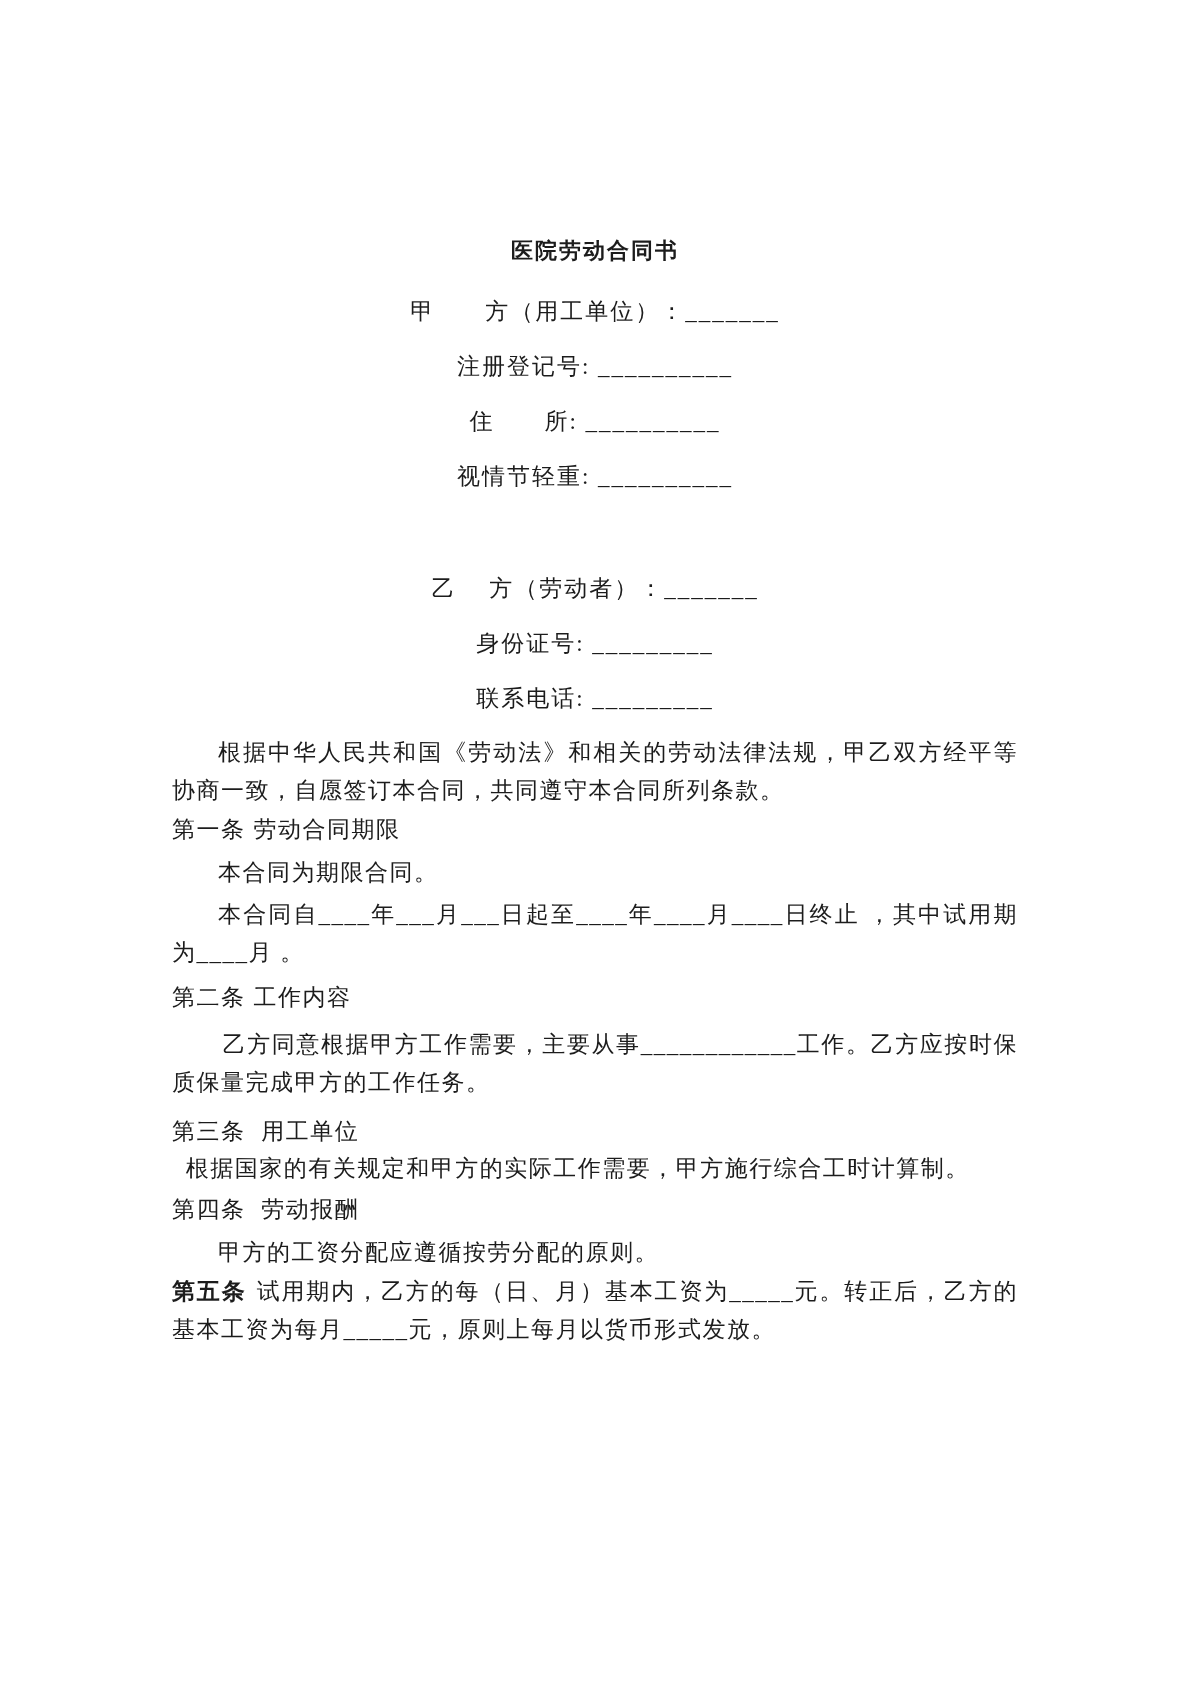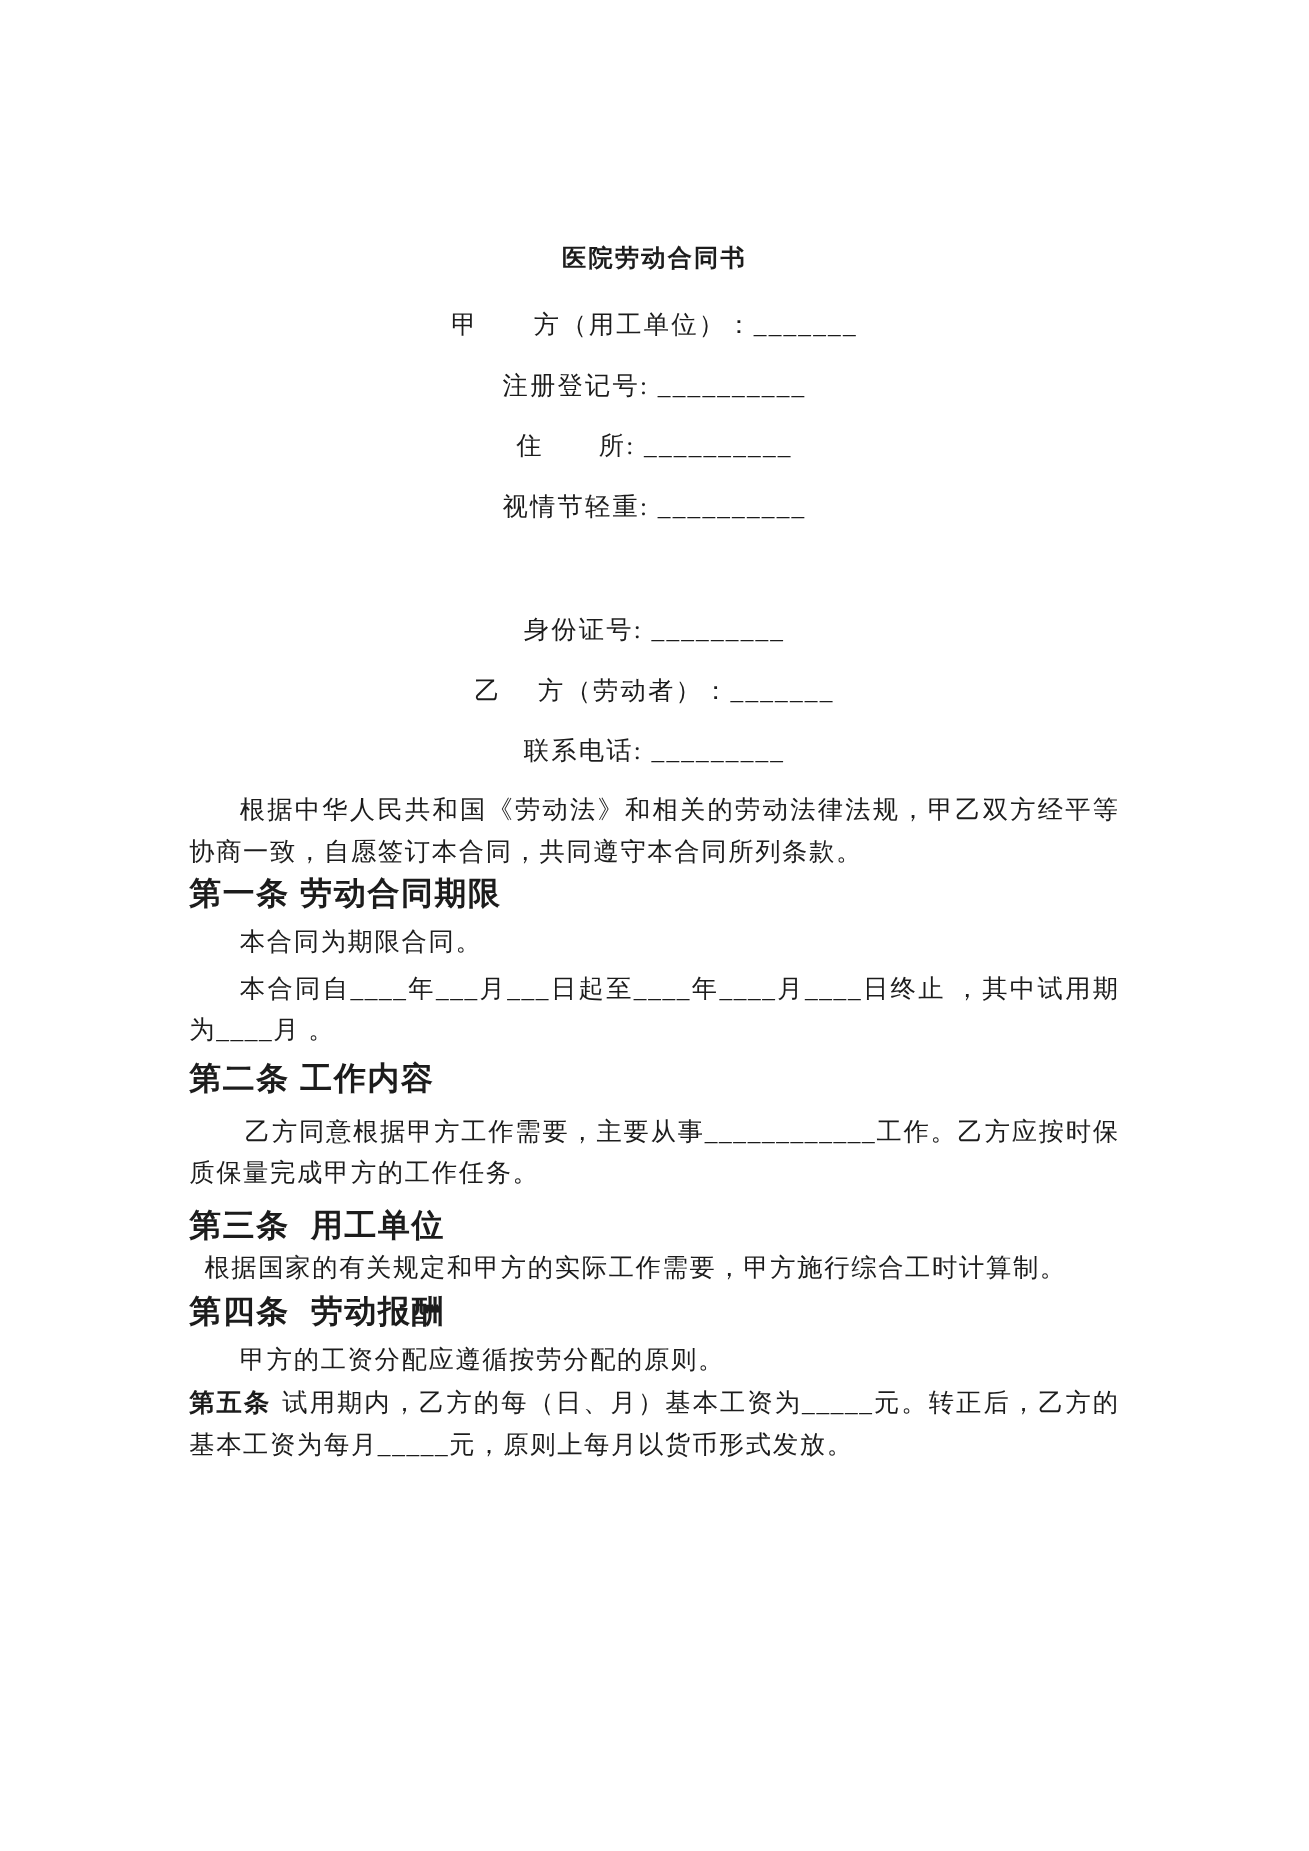--- a/index.html
+++ b/index.html
@@ -4,21 +4,21 @@
 <style>
   html, body {
     margin: 0;
     padding: 0;
     background: #ffffff;
   }
   .doc-page {
     position: relative;
     width: 1190px;
     height: 1570px;
-    margin: 0 auto;
+    margin: 16px auto;
     background: #ffffff;
     box-sizing: border-box;
     padding: 220px 172px 4px 172px;
     overflow: hidden;
     color: #1c1c1c;
     font-family: "Liberation Serif", "DejaVu Serif", serif;
     font-size: 23px;
     letter-spacing: 1.5px;
   }
   .doc-title {
@@ -45,22 +45,22 @@
     line-height: 38px;
     text-align: justify;
     text-justify: inter-ideograph;
   }
   .indent-2 { text-indent: 2em; }
   .indent-22 { text-indent: 2.2em; }
   .indent-06 { text-indent: 0.6em; }
   .clause-heading {
     margin: 0;
     line-height: 38px;
-    font-weight: bold;
-    font-size: 29px;
+    font-weight: normal;
+    font-size: 23px;
     letter-spacing: 1.5px;
     font-family: "Liberation Sans", "DejaVu Sans", sans-serif;
     white-space: pre;
   }
   .mt0  { margin-top: 0; }
   .mt2  { margin-top: 2px; }
   .mt4  { margin-top: 4px; }
   .mt6  { margin-top: 6px; }
   .mt8  { margin-top: 8px; }
   .mt10 { margin-top: 10px; }
@@ -78,22 +78,22 @@
   <h1 class="doc-title">医院劳动合同书</h1>
 
   <div class="party-block a">
     <p class="party-line">甲　　方（用工单位）：_______</p>
     <p class="party-line">注册登记号: __________</p>
     <p class="party-line">住　　所: __________</p>
     <p class="party-line">视情节轻重: __________</p>
   </div>
 
   <div class="party-block b">
+    <p class="party-line">乙　 方（劳动者）：_______</p>
     <p class="party-line">身份证号: _________</p>
-    <p class="party-line">乙　 方（劳动者）：_______</p>
     <p class="party-line">联系电话: _________</p>
   </div>
 
   <p class="body-para indent-2 mt8">根据中华人民共和国《劳动法》和相关的劳动法律法规，甲乙双方经平等协商一致，自愿签订本合同，共同遵守本合同所列条款。</p>
 
   <h2 class="clause-heading mt0">第一条 劳动合同期限</h2>
   <p class="body-para indent-2 mt6">本合同为期限合同。</p>
   <p class="body-para indent-2 mt4">本合同自____年___月___日起至____年____月____日终止 ，其中试用期为____月 。</p>
 
   <h2 class="clause-heading mt6">第二条 工作内容</h2>

